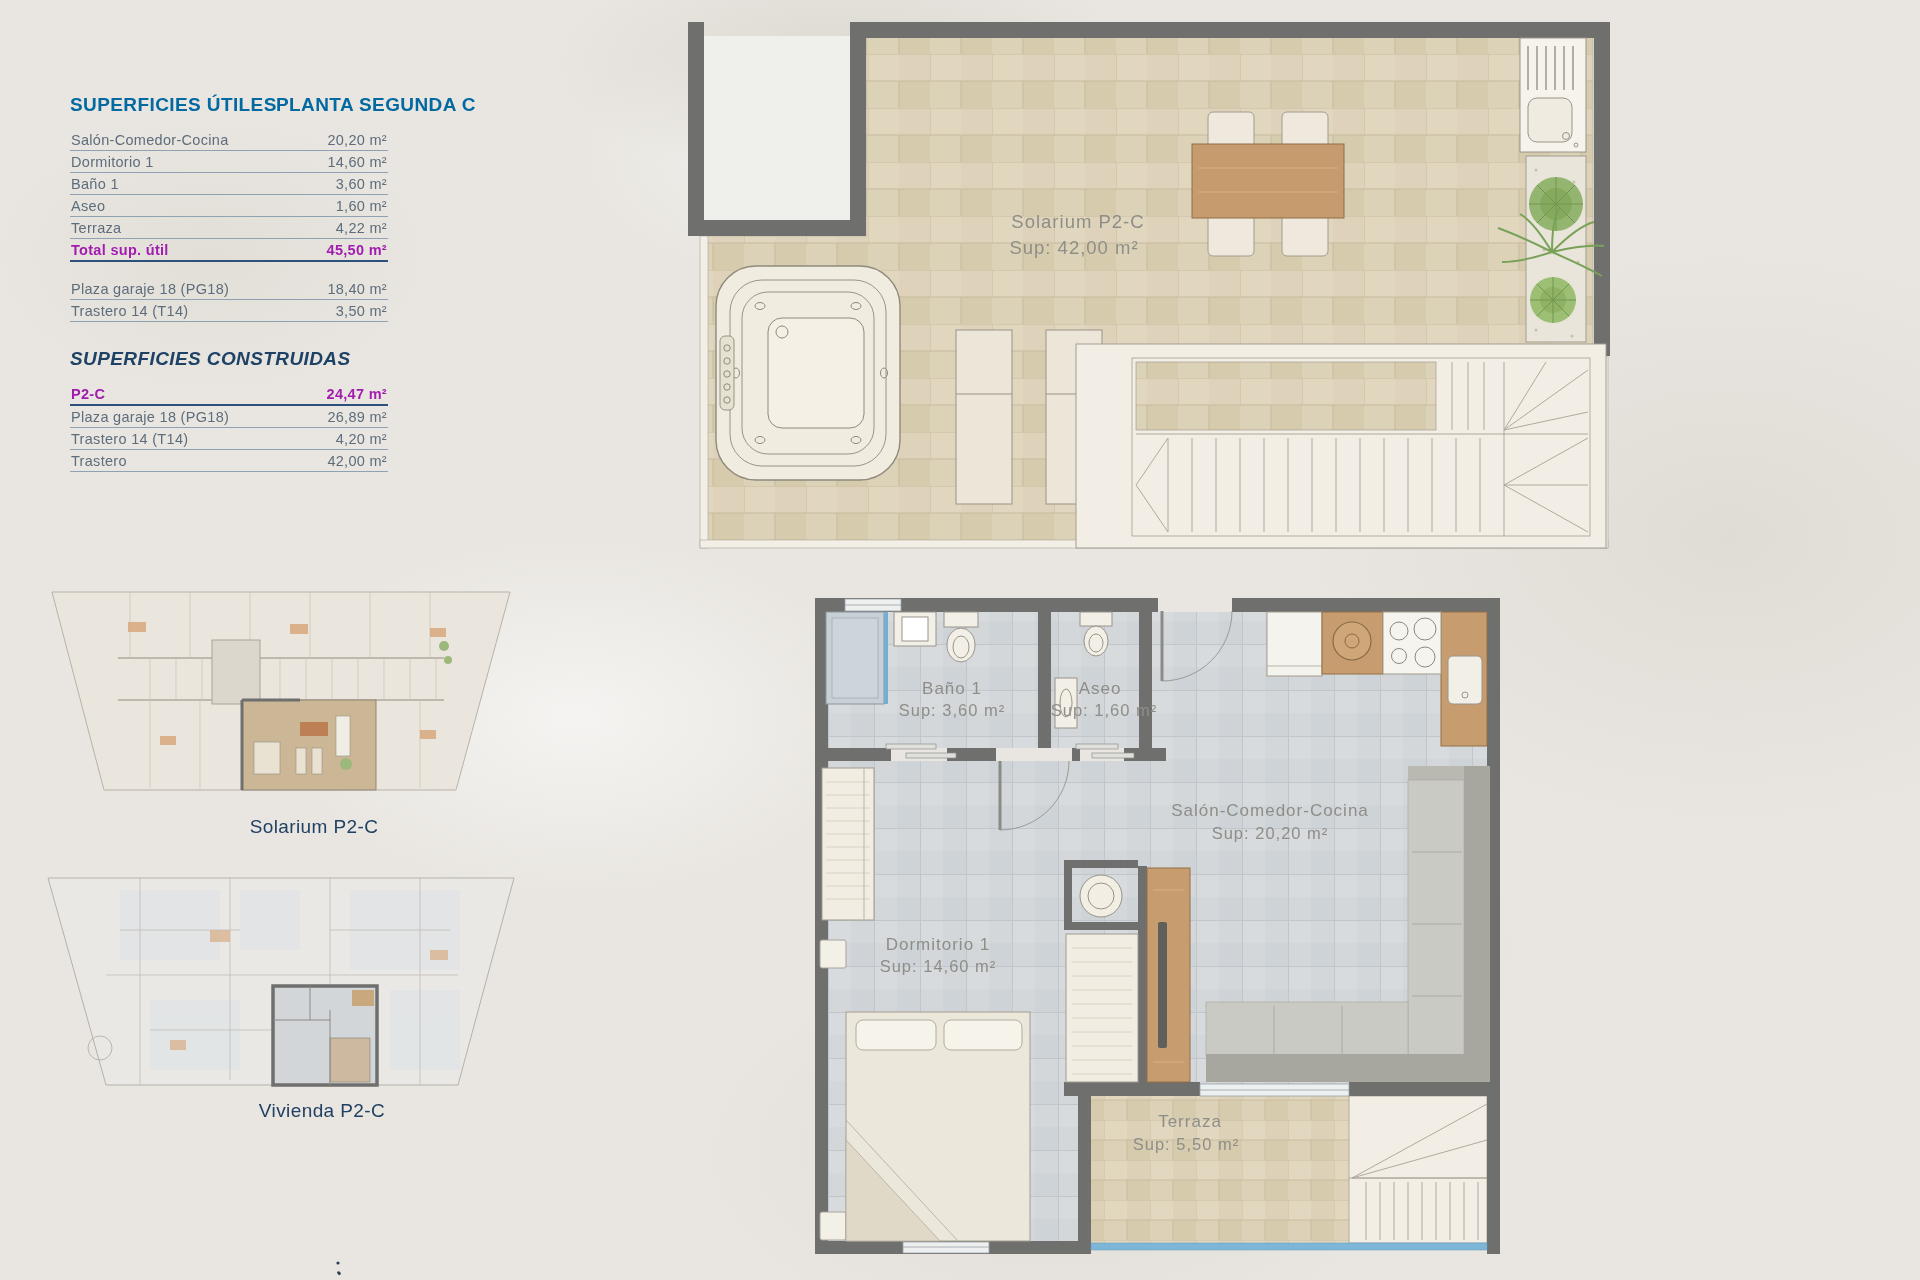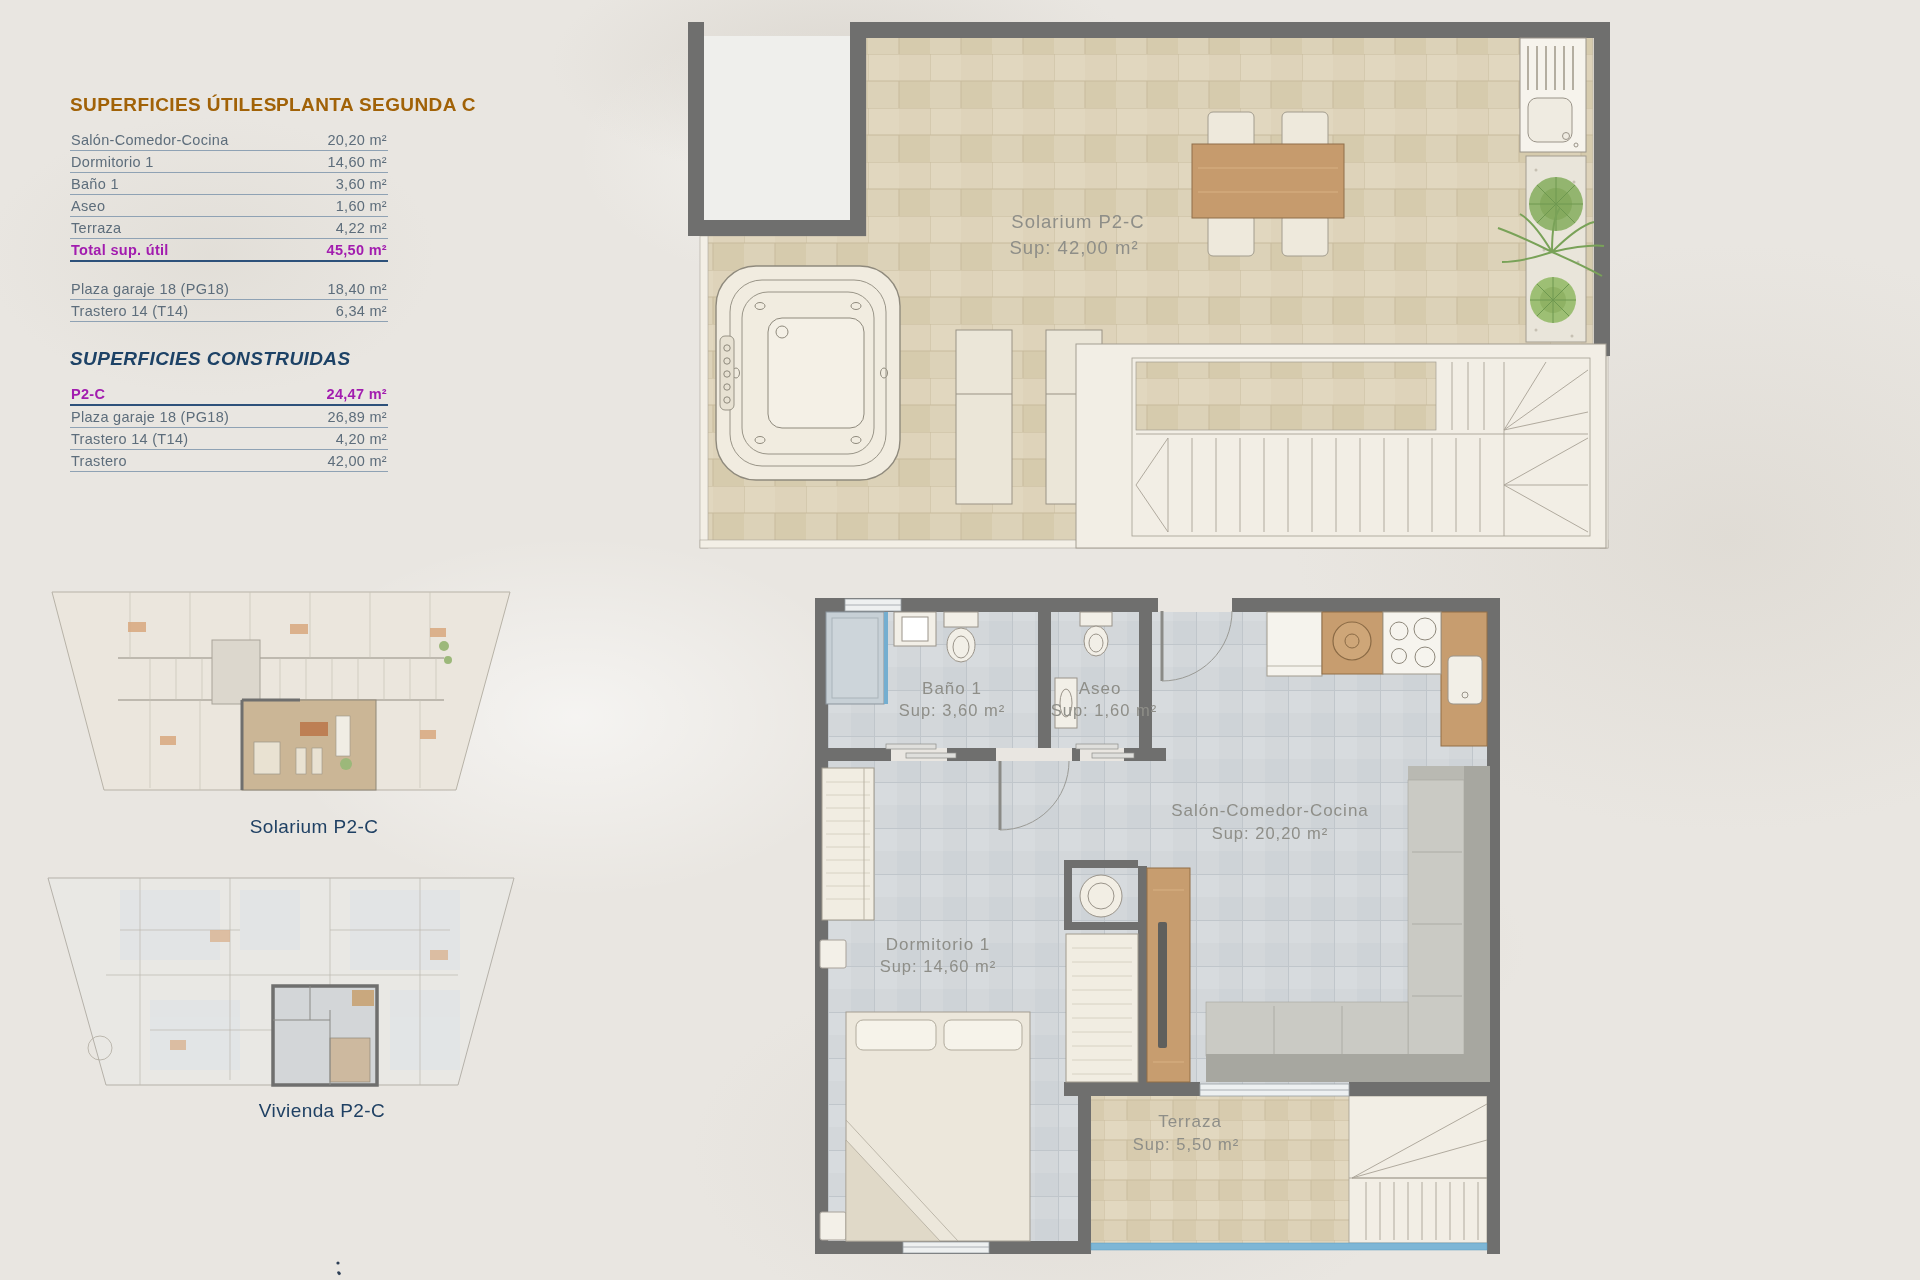--- a/index.html
+++ b/index.html
@@ -16,21 +16,21 @@
       radial-gradient(ellipse 620px 420px at 90% 42%, rgba(213,208,199,.45), transparent 70%),
       radial-gradient(ellipse 430px 260px at 30% 56%, rgba(255,255,255,.55), transparent 70%),
       radial-gradient(ellipse 520px 280px at 55% 90%, rgba(212,207,198,.4), transparent 70%),
       radial-gradient(ellipse 300px 180px at 41% 12%, rgba(244,243,240,.7), transparent 70%),
       radial-gradient(ellipse 260px 140px at 70% 74%, rgba(216,211,202,.35), transparent 70%);
   }
   .layer{position:absolute;z-index:1;}
 
   
   .surfaces{left:70px;top:94px;width:318px;}
-  .thead{display:flex;white-space:nowrap;color:#a16207;font-weight:bold;
+  .thead{display:flex;white-space:nowrap;color:#0369a1;font-weight:bold;
          font-size:19px;letter-spacing:.4px;}
   .thead .t1{width:206px;}
   .trows{margin-top:13px;}
   .trow{display:flex;justify-content:space-between;align-items:baseline;
         border-bottom:1px solid #8fa2b4;padding:3px 1px 2px 1px;
         font-size:14.5px;letter-spacing:.3px;color:#5d6d7b;height:16px;}
   .trow .tv{text-align:right;}
   .trow.em{color:#a21caf;font-weight:bold;border-bottom:2px solid #2d517a;}
   .gap16{height:16px;}
   .thead2{color:#1d4266;font-weight:bold;font-size:19px;letter-spacing:.4px;margin-top:26px;font-style:italic;}
@@ -78,21 +78,21 @@
       <span>Total sup. útil</span>
       <span class="tv">45,50 m²</span>
     </div>
     <div class="gap16"></div>
     <div class="trow">
       <span>Plaza garaje 18 (PG18)</span>
       <span class="tv">18,40 m²</span>
     </div>
     <div class="trow">
       <span>Trastero 14 (T14)</span>
-      <span class="tv">6,34 m²</span>
+      <span class="tv">3,50 m²</span>
     </div>
   </div>
 
   <div class="thead2">SUPERFICIES CONSTRUIDAS</div>
   <div class="trows">
     <div class="trow em">
       <span>P2-C</span>
       <span class="tv">24,47 m²</span>
     </div>
     <div class="trow">

